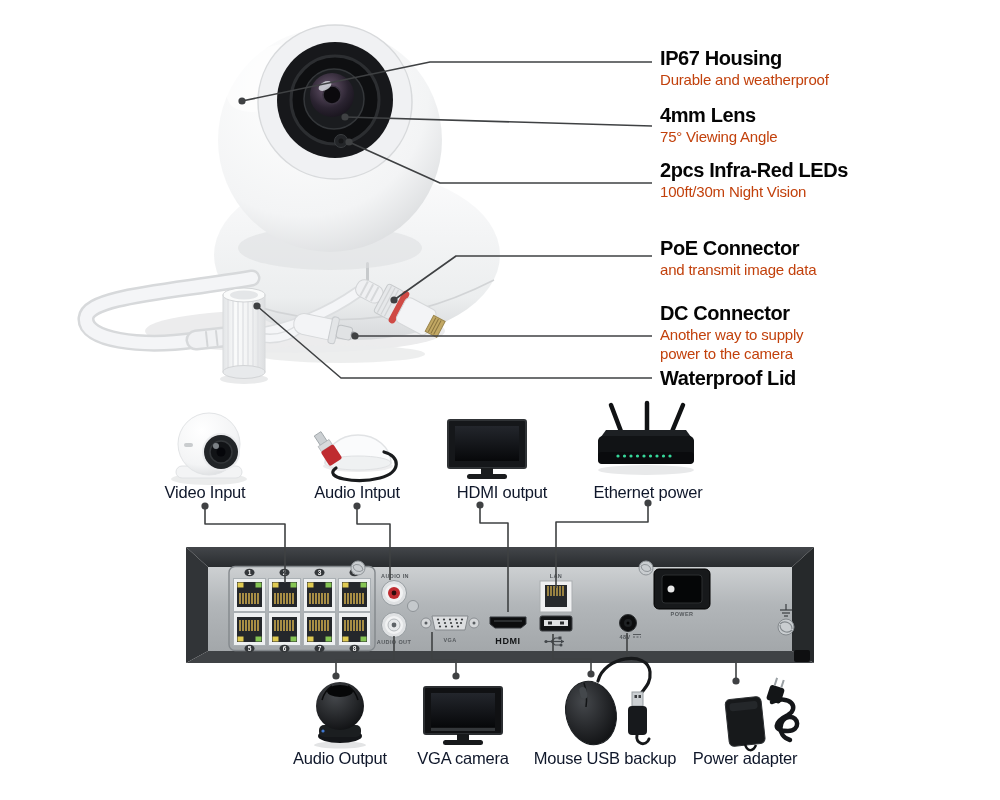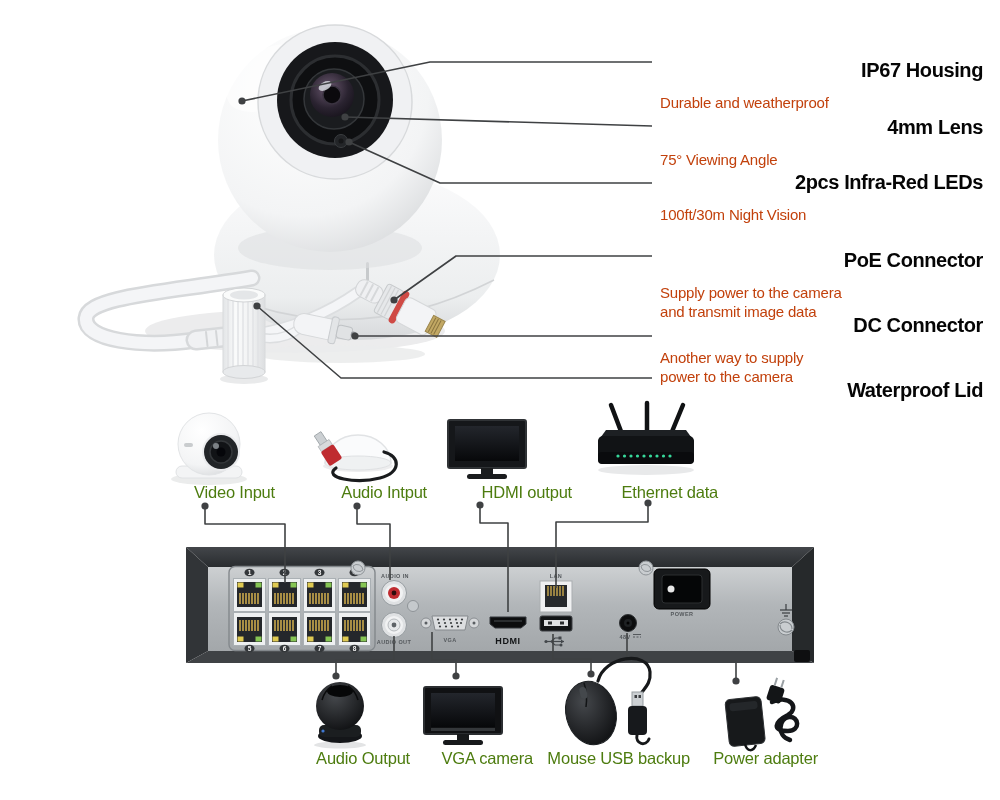--- a/index.html
+++ b/index.html
@@ -1,23 +1,23 @@
 <!DOCTYPE html>
 <html><head>
 <meta charset="utf-8">
 <style>
   html,body{margin:0;padding:0;background:#fff;}
   #stage{position:relative;width:1000px;height:800px;background:#ffffff;overflow:hidden;
          font-family:"Liberation Sans",sans-serif;}
   #art{position:absolute;left:0;top:0;}
   .callout{position:absolute;left:660px;width:335px;}
-  .callout h3{margin:12px;font:700 20px/24px "Liberation Sans",sans-serif;letter-spacing:-0.4px;color:#050505;text-align:right;}
+  .callout h3{margin:0;font:700 20px/24px "Liberation Sans",sans-serif;letter-spacing:-0.4px;color:#050505;}
   .callout p{margin:1px 0 0;font:400 15px/18px "Liberation Sans",sans-serif;letter-spacing:-0.2px;color:#c2410c;}
   .dev-label{position:absolute;font:400 16.5px/19px "Liberation Sans",sans-serif;letter-spacing:-0.2px;
-             color:#4d7c0f;text-align:right;}
+             color:#0f172a;text-align:center;}
   .tl{font:700 5.5px "Liberation Sans",sans-serif;fill:#54585c;letter-spacing:.4px;text-anchor:middle;}
   .tlb{font:700 9px "Liberation Sans",sans-serif;fill:#131517;letter-spacing:.6px;text-anchor:middle;}
   .pn{font:700 6.5px "Liberation Sans",sans-serif;fill:#f2f2f2;text-anchor:middle;}
 </style>
 </head>
 <body>
 
 <div id="stage">
 
 <svg id="art" width="1000" height="800" viewBox="0 0 1000 800">
@@ -420,34 +420,33 @@
   <div class="callout" style="top:103px">
     <h3>4mm Lens</h3>
     <p>75° Viewing Angle</p>
   </div>
   <div class="callout" style="top:158px">
     <h3>2pcs Infra-Red LEDs</h3>
     <p>100ft/30m Night Vision</p>
   </div>
   <div class="callout" style="top:236px">
     <h3>PoE Connector</h3>
-    <p>Supply power to the camera</p>
     <p>and transmit image data</p>
   </div>
   <div class="callout" style="top:301px">
     <h3>DC Connector</h3>
     <p>Another way to supply</p>
     <p>power to the camera</p>
   </div>
   <div class="callout" style="top:366px">
     <h3>Waterproof Lid</h3>
   </div>
 
   <div class="dev-label" style="left:135px;top:483px;width:140px">Video Input</div>
   <div class="dev-label" style="left:287px;top:483px;width:140px">Audio Intput</div>
   <div class="dev-label" style="left:432px;top:483px;width:140px">HDMI output</div>
-  <div class="dev-label" style="left:578px;top:483px;width:140px">Ethernet data</div>
+  <div class="dev-label" style="left:578px;top:483px;width:140px">Ethernet power</div>
 
   <div class="dev-label" style="left:270px;top:749px;width:140px">Audio Output</div>
   <div class="dev-label" style="left:393px;top:749px;width:140px">VGA camera</div>
   <div class="dev-label" style="left:520px;top:749px;width:170px">Mouse USB backup</div>
   <div class="dev-label" style="left:672px;top:749px;width:146px">Power adapter</div>
 </div>
 
 </body></html>

